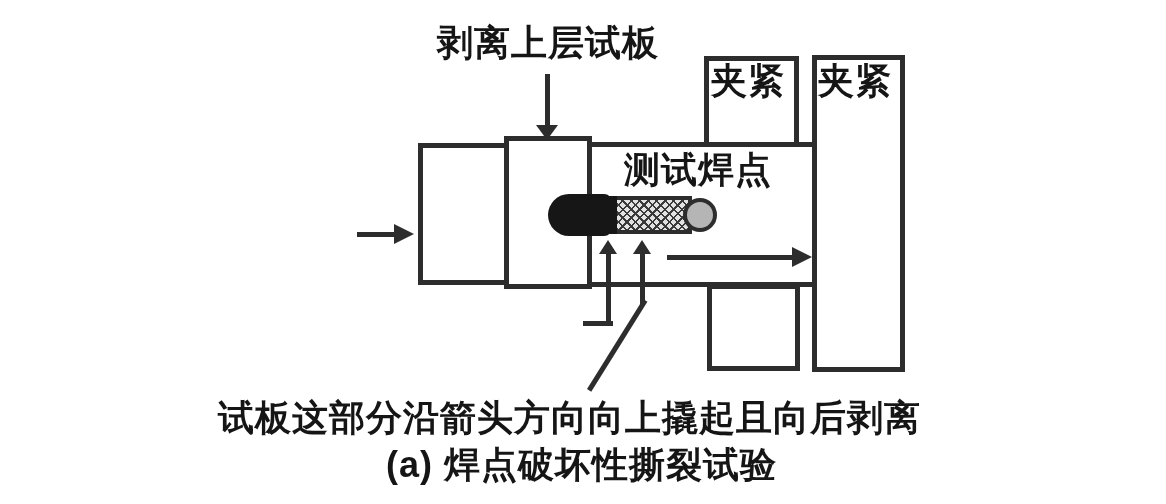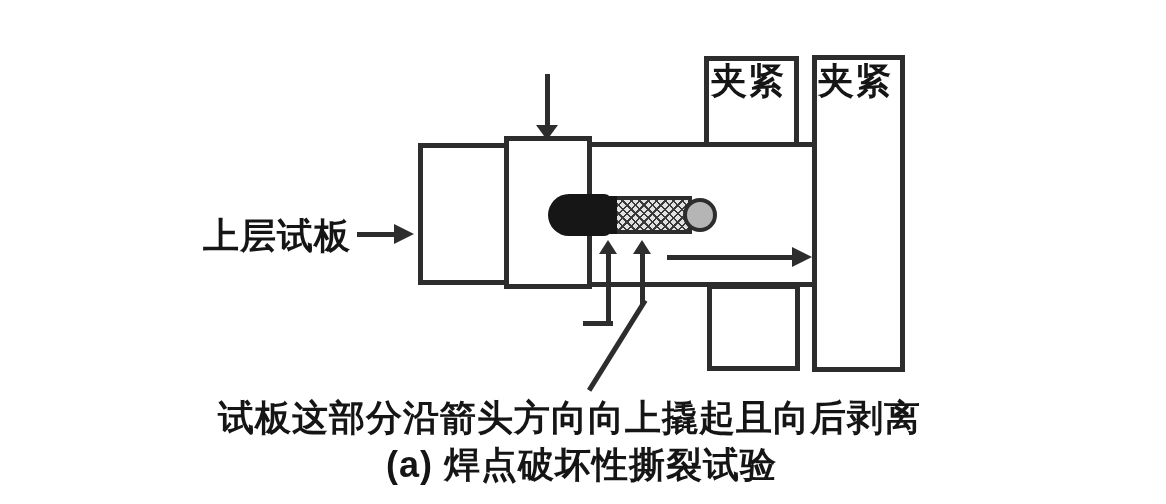--- a/index.html
+++ b/index.html
@@ -96,19 +96,20 @@
   <div class="arrowhead ah-right" style="left:792px; top:247px;"></div>
 
   <div class="seg" style="left:583px; top:321px; width:30px; height:5px;"></div>
   <div class="seg" style="left:606px; top:252px; width:5px; height:74px;"></div>
   <div class="arrowhead ah-up" style="left:599px; top:240px;"></div>
 
   <div class="diag" style="left:587px; top:389px; width:106px; height:5px; transform:rotate(-58deg);"></div>
   <div class="seg" style="left:640px; top:252px; width:5px; height:53px;"></div>
   <div class="arrowhead ah-up" style="left:633px; top:240px;"></div>
 
+  <div class="lbl" style="left:437px; top:24px;">剥离上层试板</div>
   <div class="lbl" style="left:711px; top:62px;">夹紧</div>
   <div class="lbl" style="left:818px; top:62px;">夹紧</div>
-  <div class="lbl" style="left:203px; top:217px;">上层试板</div>
+  <div class="lbl" style="left:624px; top:151px;">测试焊点</div>
   <div class="lbl" style="left:218px; top:399px;">试板这部分沿箭头方向向上撬起且向后剥离</div>
   <div class="lbl" style="left:386px; top:446px;">(a) 焊点破坏性撕裂试验</div>
 
 </div>
 
 </body></html>

